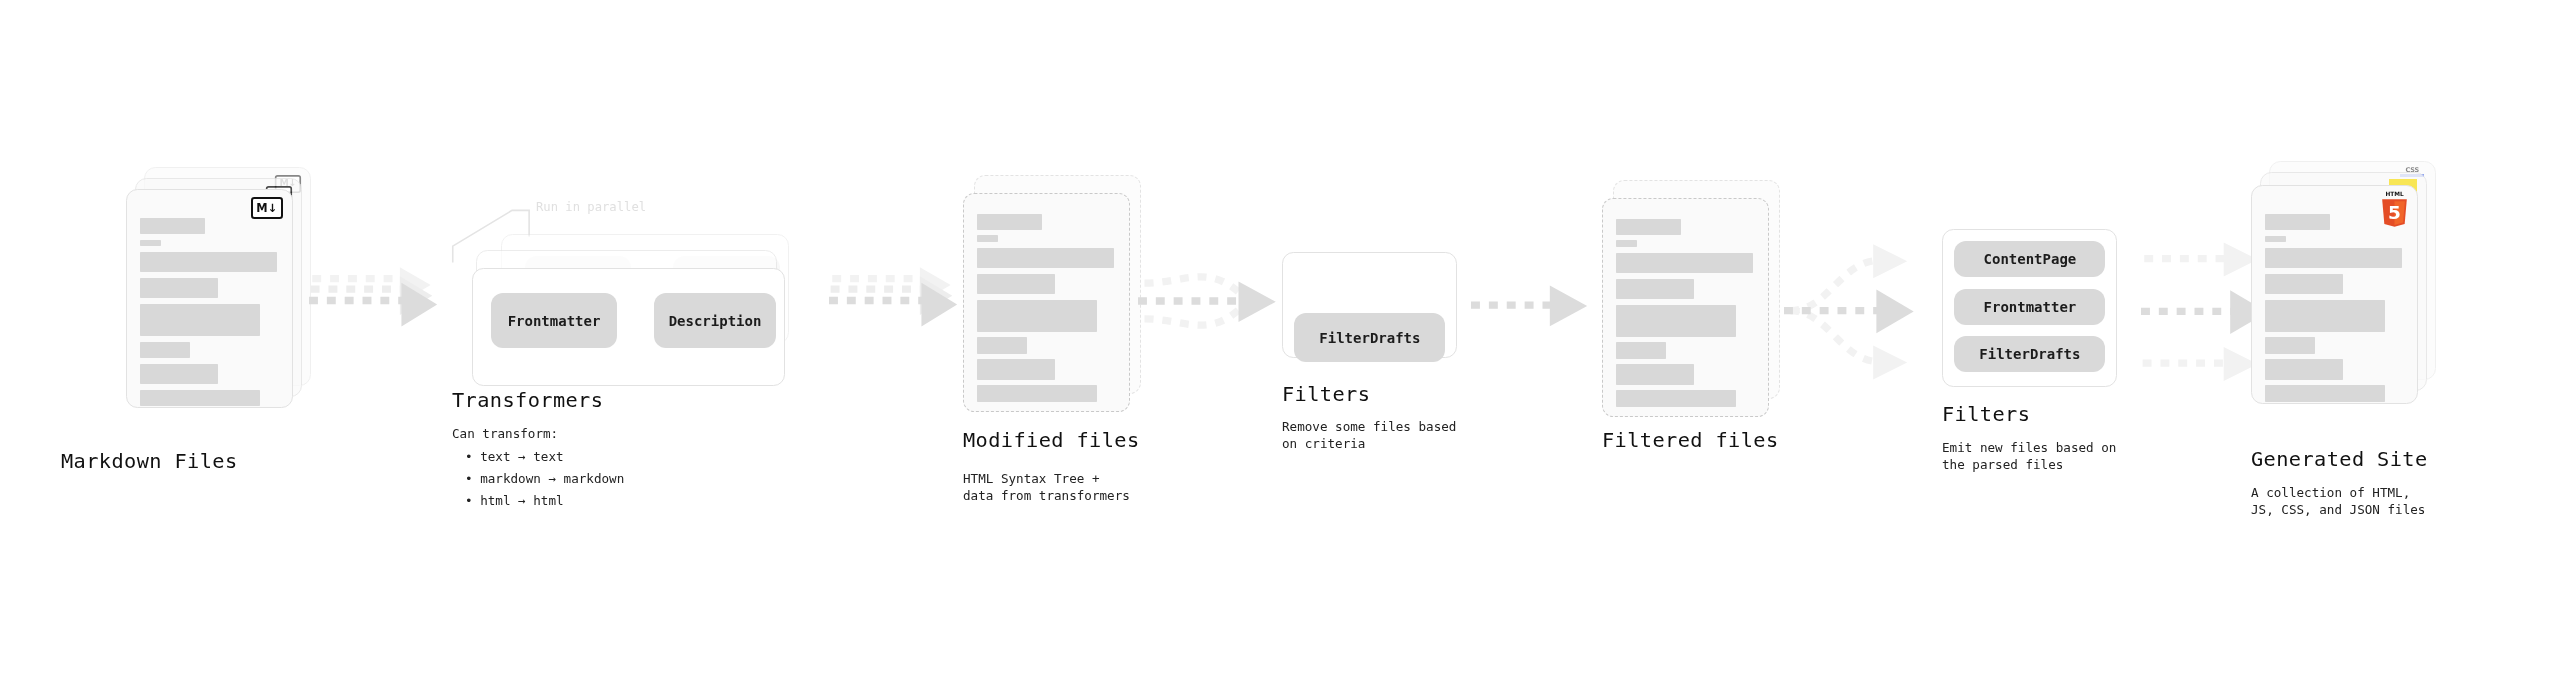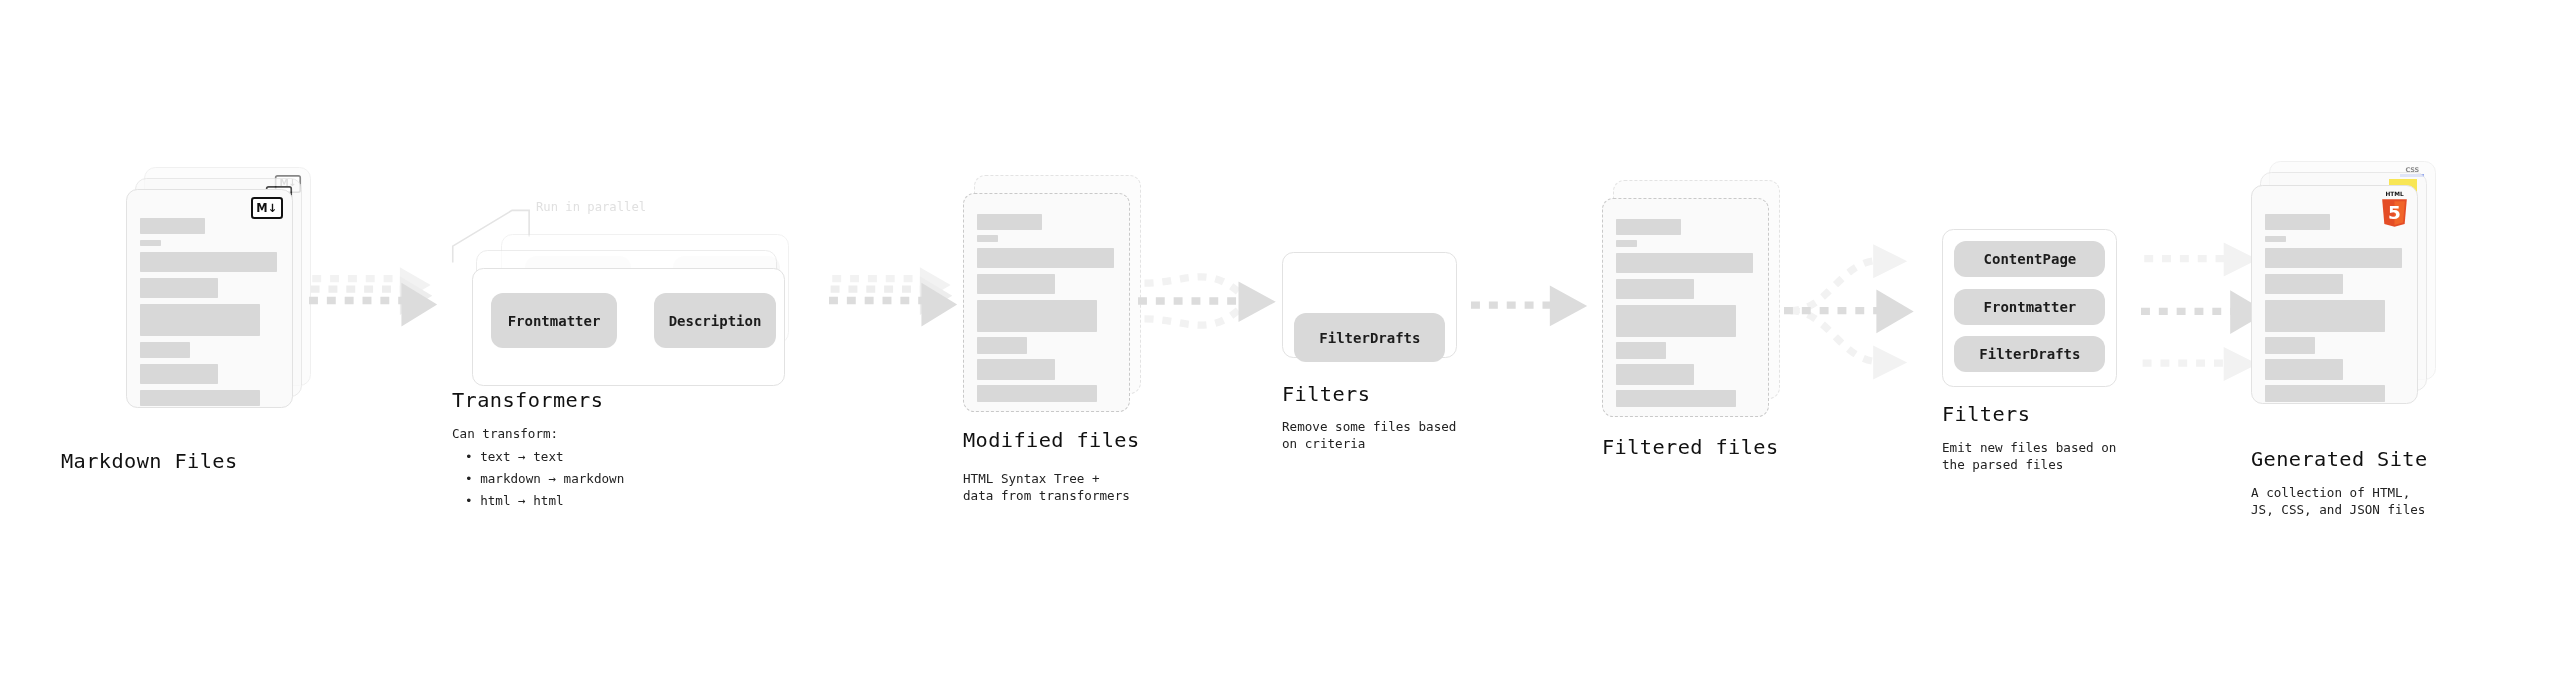--- a/index.html
+++ b/index.html
@@ -201,21 +201,21 @@
         <div class="bar" style="width:21px;height:6.5px"></div>
         <div class="bar" style="width:137px;height:20.3px"></div>
         <div class="bar" style="width:78px;height:20.3px"></div>
         <div class="bar" style="width:120px;height:32px"></div>
         <div class="bar" style="width:50px;height:16.3px"></div>
         <div class="bar" style="width:78px;height:20.3px"></div>
         <div class="bar" style="width:120px;height:16.3px"></div>
       </div>
     </div>
   </div>
-  <div class="title" style="left:1602px;top:428px;margin-top:7px;">Filtered files</div>
+  <div class="title" style="left:1602px;top:428px;">Filtered files</div>
 
   <svg style="left:1784px;top:236px;width:154px;height:146px;" viewBox="0 0 190 180" width="154" height="146">
     <path class="dash-softer" d="M 8 92 C 55 92 70 30 118 30"></path>
     <polygon class="arrow-fill-softer" points="110,10 152,31 110,52"></polygon>
     <path class="dash-softer" d="M 8 92 C 55 92 70 155 118 155"></path>
     <polygon class="arrow-fill-softer" points="110,135 152,156 110,177"></polygon>
     <line class="dash" x1="0" y1="92" x2="122" y2="92"></line>
     <polygon class="arrow-fill" points="114,66 160,93 114,120"></polygon>
   </svg>
 

